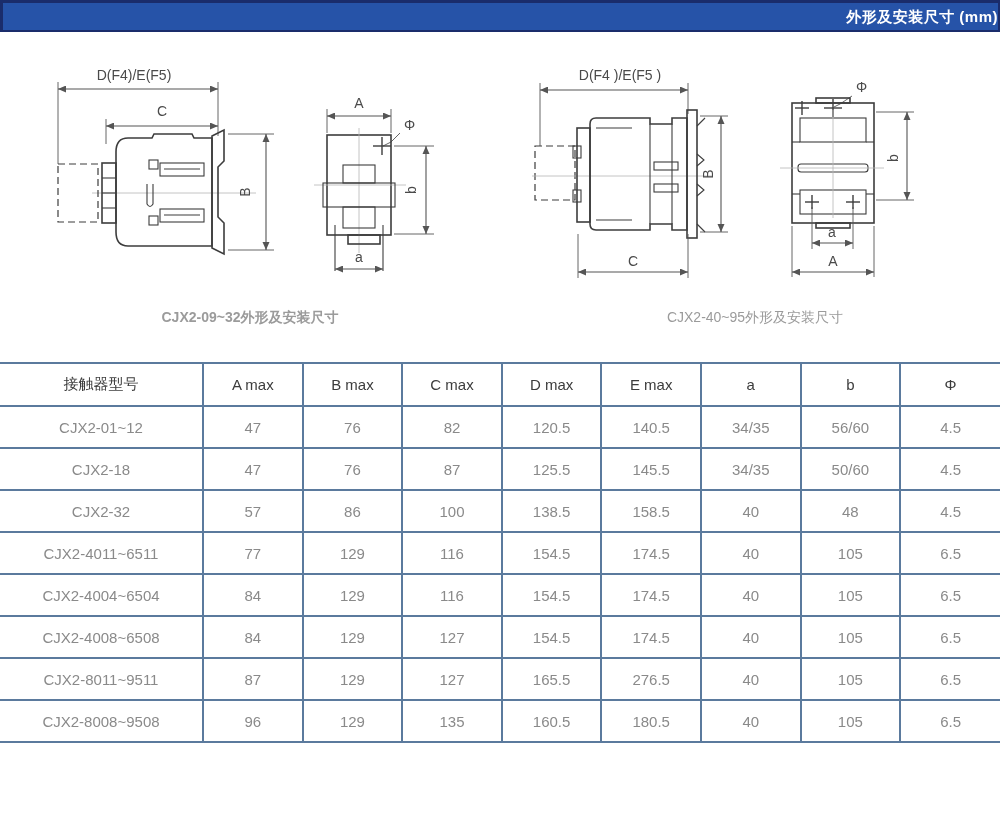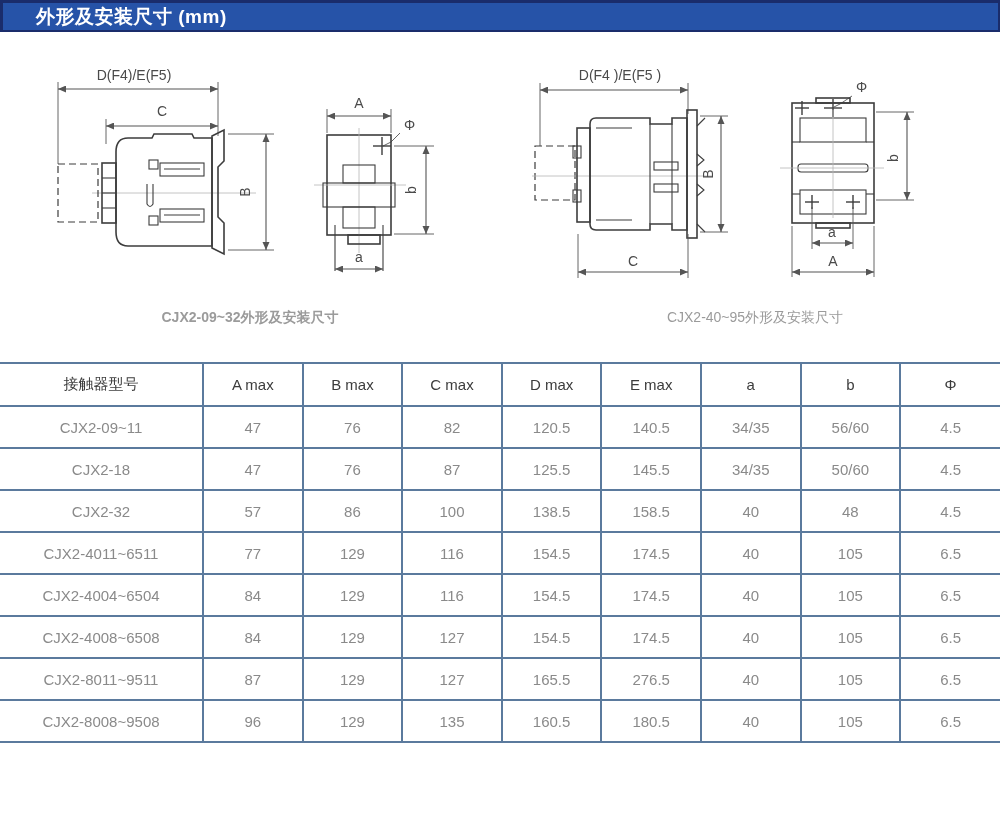--- a/index.html
+++ b/index.html
@@ -8,22 +8,22 @@
     background:#ffffff; font-family:"Liberation Sans", sans-serif;
   }
   
   .title-bar {
     position:absolute; top:0; left:0; width:1000px; height:32px;
     background:#2653a8; box-sizing:border-box;
     border-top:3px solid #1a2c6b; border-bottom:2px solid #1a2c6b;
     border-left:3px solid #1a2c6b; border-right:2px solid #1a2c6b;
   }
   .title-bar .title-text {
-    color:#ffffff; font-size:19px; font-weight:bold;
-    line-height:27px; padding-left:33px; display:block; letter-spacing:0.5px;
+    color:#ffffff; font-size:15px; font-weight:bold;
+    line-height:27px; padding-left:33px; display:block; letter-spacing:0.5px;text-align:right;
   }
   
   .drw { position:absolute; }
   .body { fill:none; stroke:#3d3d3d; stroke-width:1.6; }
   .det  { fill:none; stroke:#3d3d3d; stroke-width:1.1; }
   .det2 { fill:none; stroke:#3d3d3d; stroke-width:1.4; }
   .dim  { fill:none; stroke:#555555; stroke-width:1.1; }
   .ext  { fill:none; stroke:#555555; stroke-width:0.9; }
   .axis { fill:none; stroke:#b5b5b5; stroke-width:0.8; }
   .dash { fill:none; stroke:#3d3d3d; stroke-width:1.2; stroke-dasharray:7 4; }
@@ -216,21 +216,21 @@
       <th>C max</th>
       <th>D max</th>
       <th>E max</th>
       <th>a</th>
       <th>b</th>
       <th>Φ</th>
     </tr>
   </thead>
   <tbody>
       <tr>
-        <td>CJX2-09~11</td>
+        <td>CJX2-01~12</td>
         <td>47</td>
         <td>76</td>
         <td>82</td>
         <td>120.5</td>
         <td>140.5</td>
         <td>34/35</td>
         <td>56/60</td>
         <td>4.5</td>
       </tr>
       <tr>

